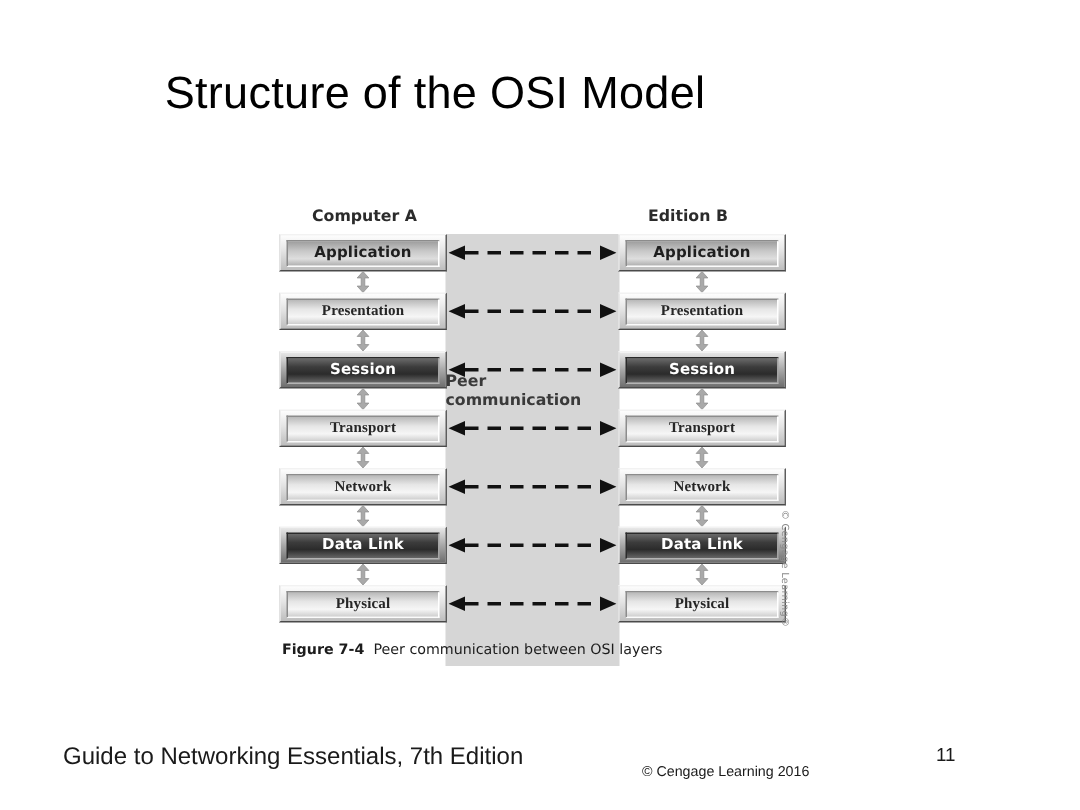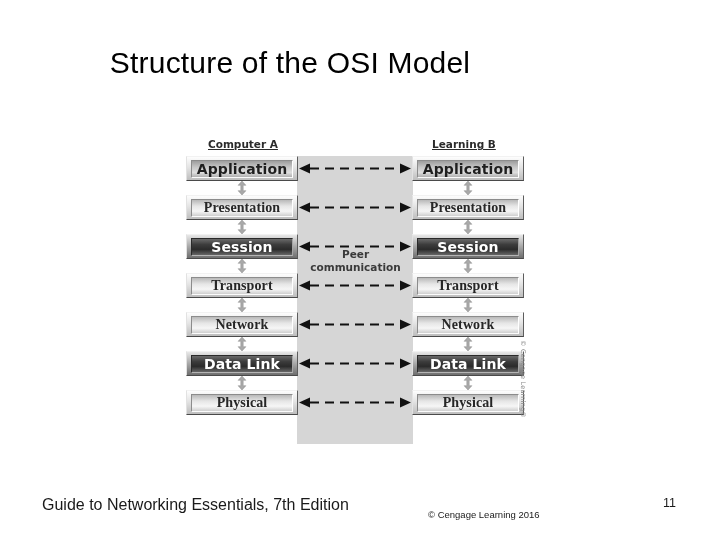--- a/index.html
+++ b/index.html
@@ -46,38 +46,36 @@
     top: 26px;
     width: 116px;
     height: 288px;
     background: #d6d6d6;
   }
   #peer-label {
     position: absolute;
     left: 111px;
     top: 118px;
     width: 117px;
-    text-align: center;
     font-size: 10.5px;
     font-weight: 700;
     line-height: 12.5px;
     color: #3a3a3a;
     font-family: "DejaVu Sans", sans-serif;
   }
 
   
   .col-header {
     position: absolute;
     top: 8px;
     font-size: 10.5px;
     font-weight: 700;
     color: #2b2b2b;
     font-family: "DejaVu Sans", sans-serif;
     white-space: nowrap;
-    text-decoration: underline;
   }
   #header-a { left: 22px; }
   #header-b { left: 246px; }
 
   
   .stack {
     position: absolute;
     top: 26px;
     width: 112px;
   }
@@ -109,21 +107,21 @@
     width: 100%;
     height: 100%;
     box-sizing: border-box;
     display: flex;
     align-items: center;
     justify-content: center;
     border-top: 1px solid #8c8c8c;
     border-left: 1px solid #8c8c8c;
     border-right: 1px solid #ffffff;
     border-bottom: 1px solid #fbfbfb;
-    font-size: 14px;
+    font-size: 10px;
     font-weight: 700;
     font-family: "DejaVu Sans", sans-serif;
     letter-spacing: 0.1px;
     white-space: nowrap;
   }
   
   .layer-light .layer-inner {
     background: linear-gradient(180deg, #b9b9b9 0%, #e6e6e6 38%, #f6f6f6 70%, #cfcfcf 100%);
     color: #262626;
     font-family: Liberation Serif, serif;
@@ -205,42 +203,42 @@
   #footer-center {
     position: absolute;
     left: 428px;
     top: 509px;
     font-size: 9.5px;
     color: #1a1a1a;
     white-space: nowrap;
   }
   #footer-page {
     position: absolute;
-    left: 663px;
+    left: 624px;
     top: 496px;
     font-size: 12.5px;
     color: #1a1a1a;
   }
 </style>
 </head>
 <body>
 
 <div id="slide-title">Structure of the OSI Model</div>
 
 <div id="figure">
 
   <div id="peer-band"></div>
 
   <div id="peer-label">
     <div>Peer</div>
     <div>communication</div>
   </div>
 
   <div id="header-a" class="col-header">Computer A</div>
-  <div id="header-b" class="col-header">Learning B</div>
+  <div id="header-b" class="col-header">Edition B</div>
 
   <div id="stack-a" class="stack">
       <div class="layer-row">
         <div class="layer-mid">
           <div class="layer-box">
             <div class="layer-inner">Application</div>
           </div>
         </div>
         <svg class="v-arrow" viewBox="0 0 11 14">
           <path d="M5.5 0 L9.4 4.3 H6.7 V9.7 H9.4 L5.5 14 L1.6 9.7 H4.3 V4.3 H1.6 Z" fill="#a9a9a9" stroke="#8f8f8f" stroke-width="0.5"></path>
@@ -405,19 +403,22 @@
         <path d="M0 5.5 L11 0.6 V10.4 Z" fill="#111111"></path>
         <path d="M112 5.5 L101 0.6 V10.4 Z" fill="#111111"></path>
       </svg>
       <svg class="h-arrow" viewBox="0 0 112 11" style="top: 267px;">
         <line x1="11" y1="5.5" x2="101" y2="5.5" stroke="#111111" stroke-width="2.2" stroke-dasharray="9 6"></line>
         <path d="M0 5.5 L11 0.6 V10.4 Z" fill="#111111"></path>
         <path d="M112 5.5 L101 0.6 V10.4 Z" fill="#111111"></path>
       </svg>
     </div>
 
+  <div id="figure-caption">
+    <span class="cap-num">Figure 7-4</span><span>Peer communication between OSI layers</span>
+  </div>
 
   <div id="side-credit">© Cengage Learning®</div>
 </div>
 
 <div id="footer-left">Guide to Networking Essentials, 7th Edition</div>
 <div id="footer-center">© Cengage Learning  2016</div>
 <div id="footer-page">11</div>
 
 </body></html>

